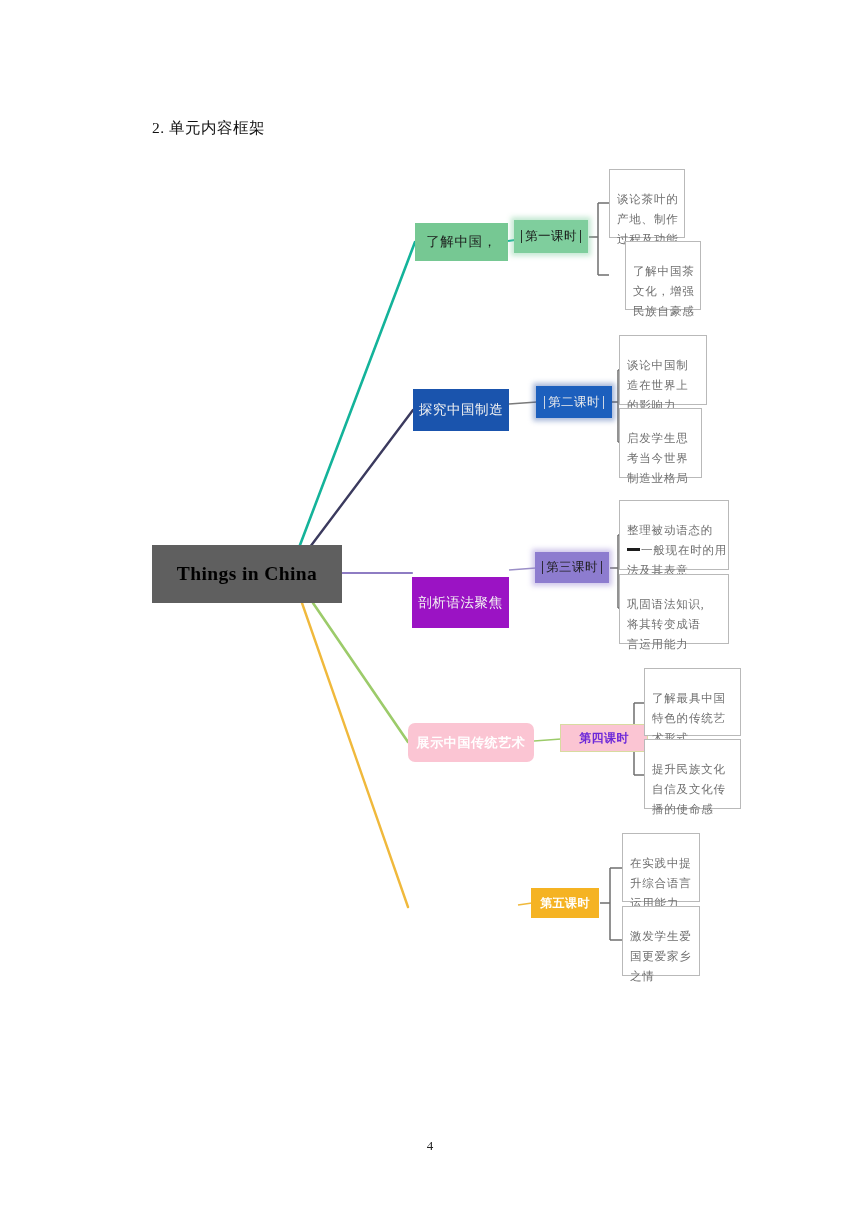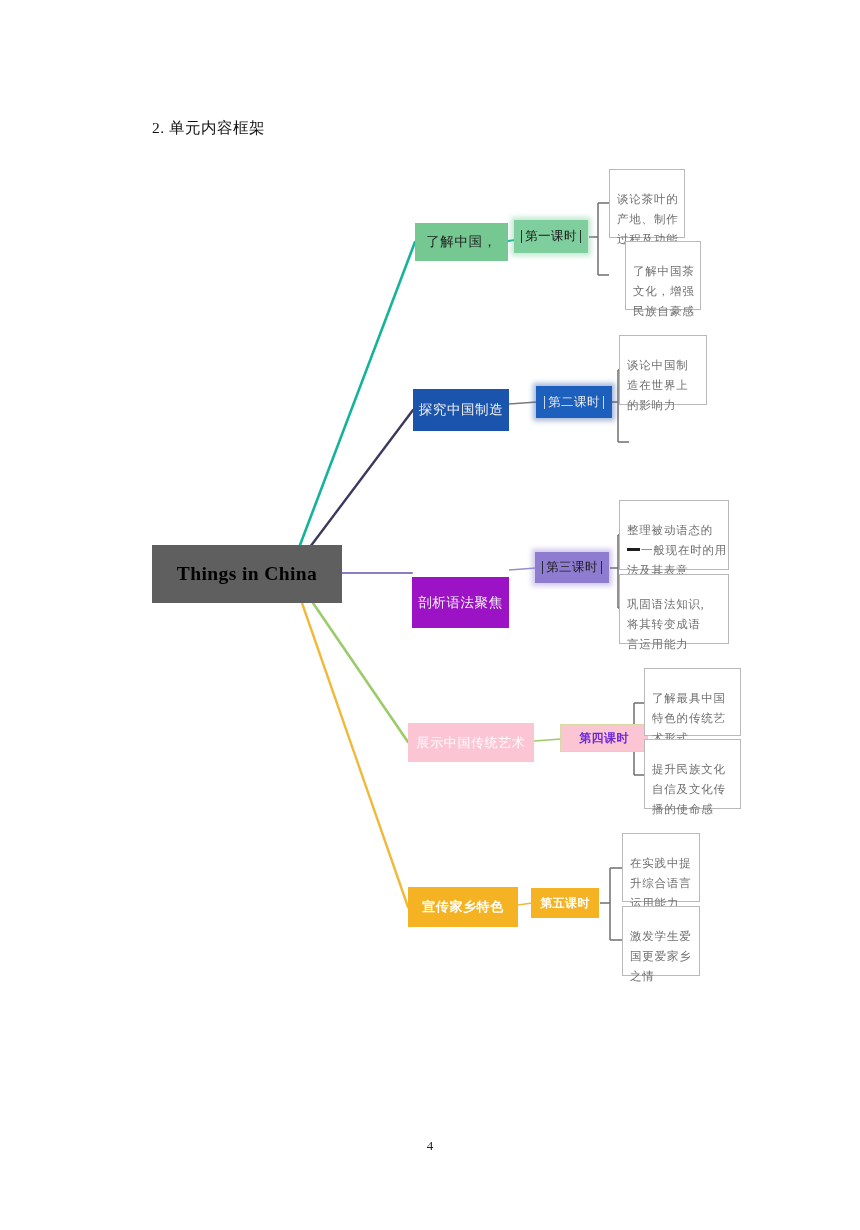--- a/index.html
+++ b/index.html
@@ -85,23 +85,23 @@
     font-size: 13.5px;
     letter-spacing: 0.6px;
   }
   .branch-1 { left: 415px; top: 223px;  width: 93px;  height: 38px;
               background: #76c893; color: #1a1a1a; }
   .branch-2 { left: 413px; top: 389px;  width: 96px;  height: 42px;
               background: #1a54ad; color: #f2f2f2; }
   .branch-3 { left: 412px; top: 577px;  width: 97px;  height: 51px;
               background: #9b13c4; color: #f4f4f4; }
   .branch-4 { left: 408px; top: 723px;  width: 126px; height: 39px;
-              background: #fbc5d3; color: #ffffff; font-weight: normal;
+              background: #fbc5d3; color: #ffffff; font-weight: bold;
               font-family: "Liberation Sans", "DejaVu Sans", sans-serif;
-              font-size: 13px; }
+              font-size: 13px; border-radius: 7px; }
   .branch-5 { left: 408px; top: 887px;  width: 110px; height: 40px;
               background: #f5b323; color: #ffffff; font-weight: bold;
               font-family: "Liberation Sans", "DejaVu Sans", sans-serif;
               font-size: 13px; }
 
   
   .lesson-node {
     font-family: "Liberation Serif", "DejaVu Serif", serif;
     font-size: 12.5px;
     letter-spacing: 0.4px;
@@ -257,20 +257,25 @@
   <div class="node lesson-node lesson-2">
     <span class="tick"></span>
       <span>第二课时</span>
       <span class="tick"></span>
   </div>
   <div class="leaf leaf-2a">
     <span class="leaf-line">谈论中国制</span>
     <span class="leaf-line">造在世界上</span>
     <span class="leaf-line">的影响力</span>
   </div>
+  <div class="leaf leaf-2b">
+    <span class="leaf-line">启发学生思</span>
+    <span class="leaf-line">考当今世界</span>
+    <span class="leaf-line">制造业格局</span>
+  </div>
 
   <div class="node branch-node branch-3">
     <span>剖析语法聚焦</span>
   </div>
   <div class="node lesson-node lesson-3">
     <span class="tick"></span>
       <span>第三课时</span>
       <span class="tick"></span>
   </div>
   <div class="leaf leaf-3a">
@@ -294,23 +299,20 @@
     <span class="leaf-line">了解最具中国</span>
     <span class="leaf-line">特色的传统艺</span>
     <span class="leaf-line">术形式</span>
   </div>
   <div class="leaf leaf-4b">
     <span class="leaf-line">提升民族文化</span>
     <span class="leaf-line">自信及文化传</span>
     <span class="leaf-line">播的使命感</span>
   </div>
 
-  <div class="node branch-node branch-5">
-    <span>宣传家乡特色</span>
-  </div>
   <div class="node lesson-node lesson-5">
     <span>第五课时</span>
   </div>
   <div class="leaf leaf-5a">
     <span class="leaf-line">在实践中提</span>
     <span class="leaf-line">升综合语言</span>
     <span class="leaf-line">运用能力</span>
   </div>
   <div class="leaf leaf-5b">
     <span class="leaf-line">激发学生爱</span>

